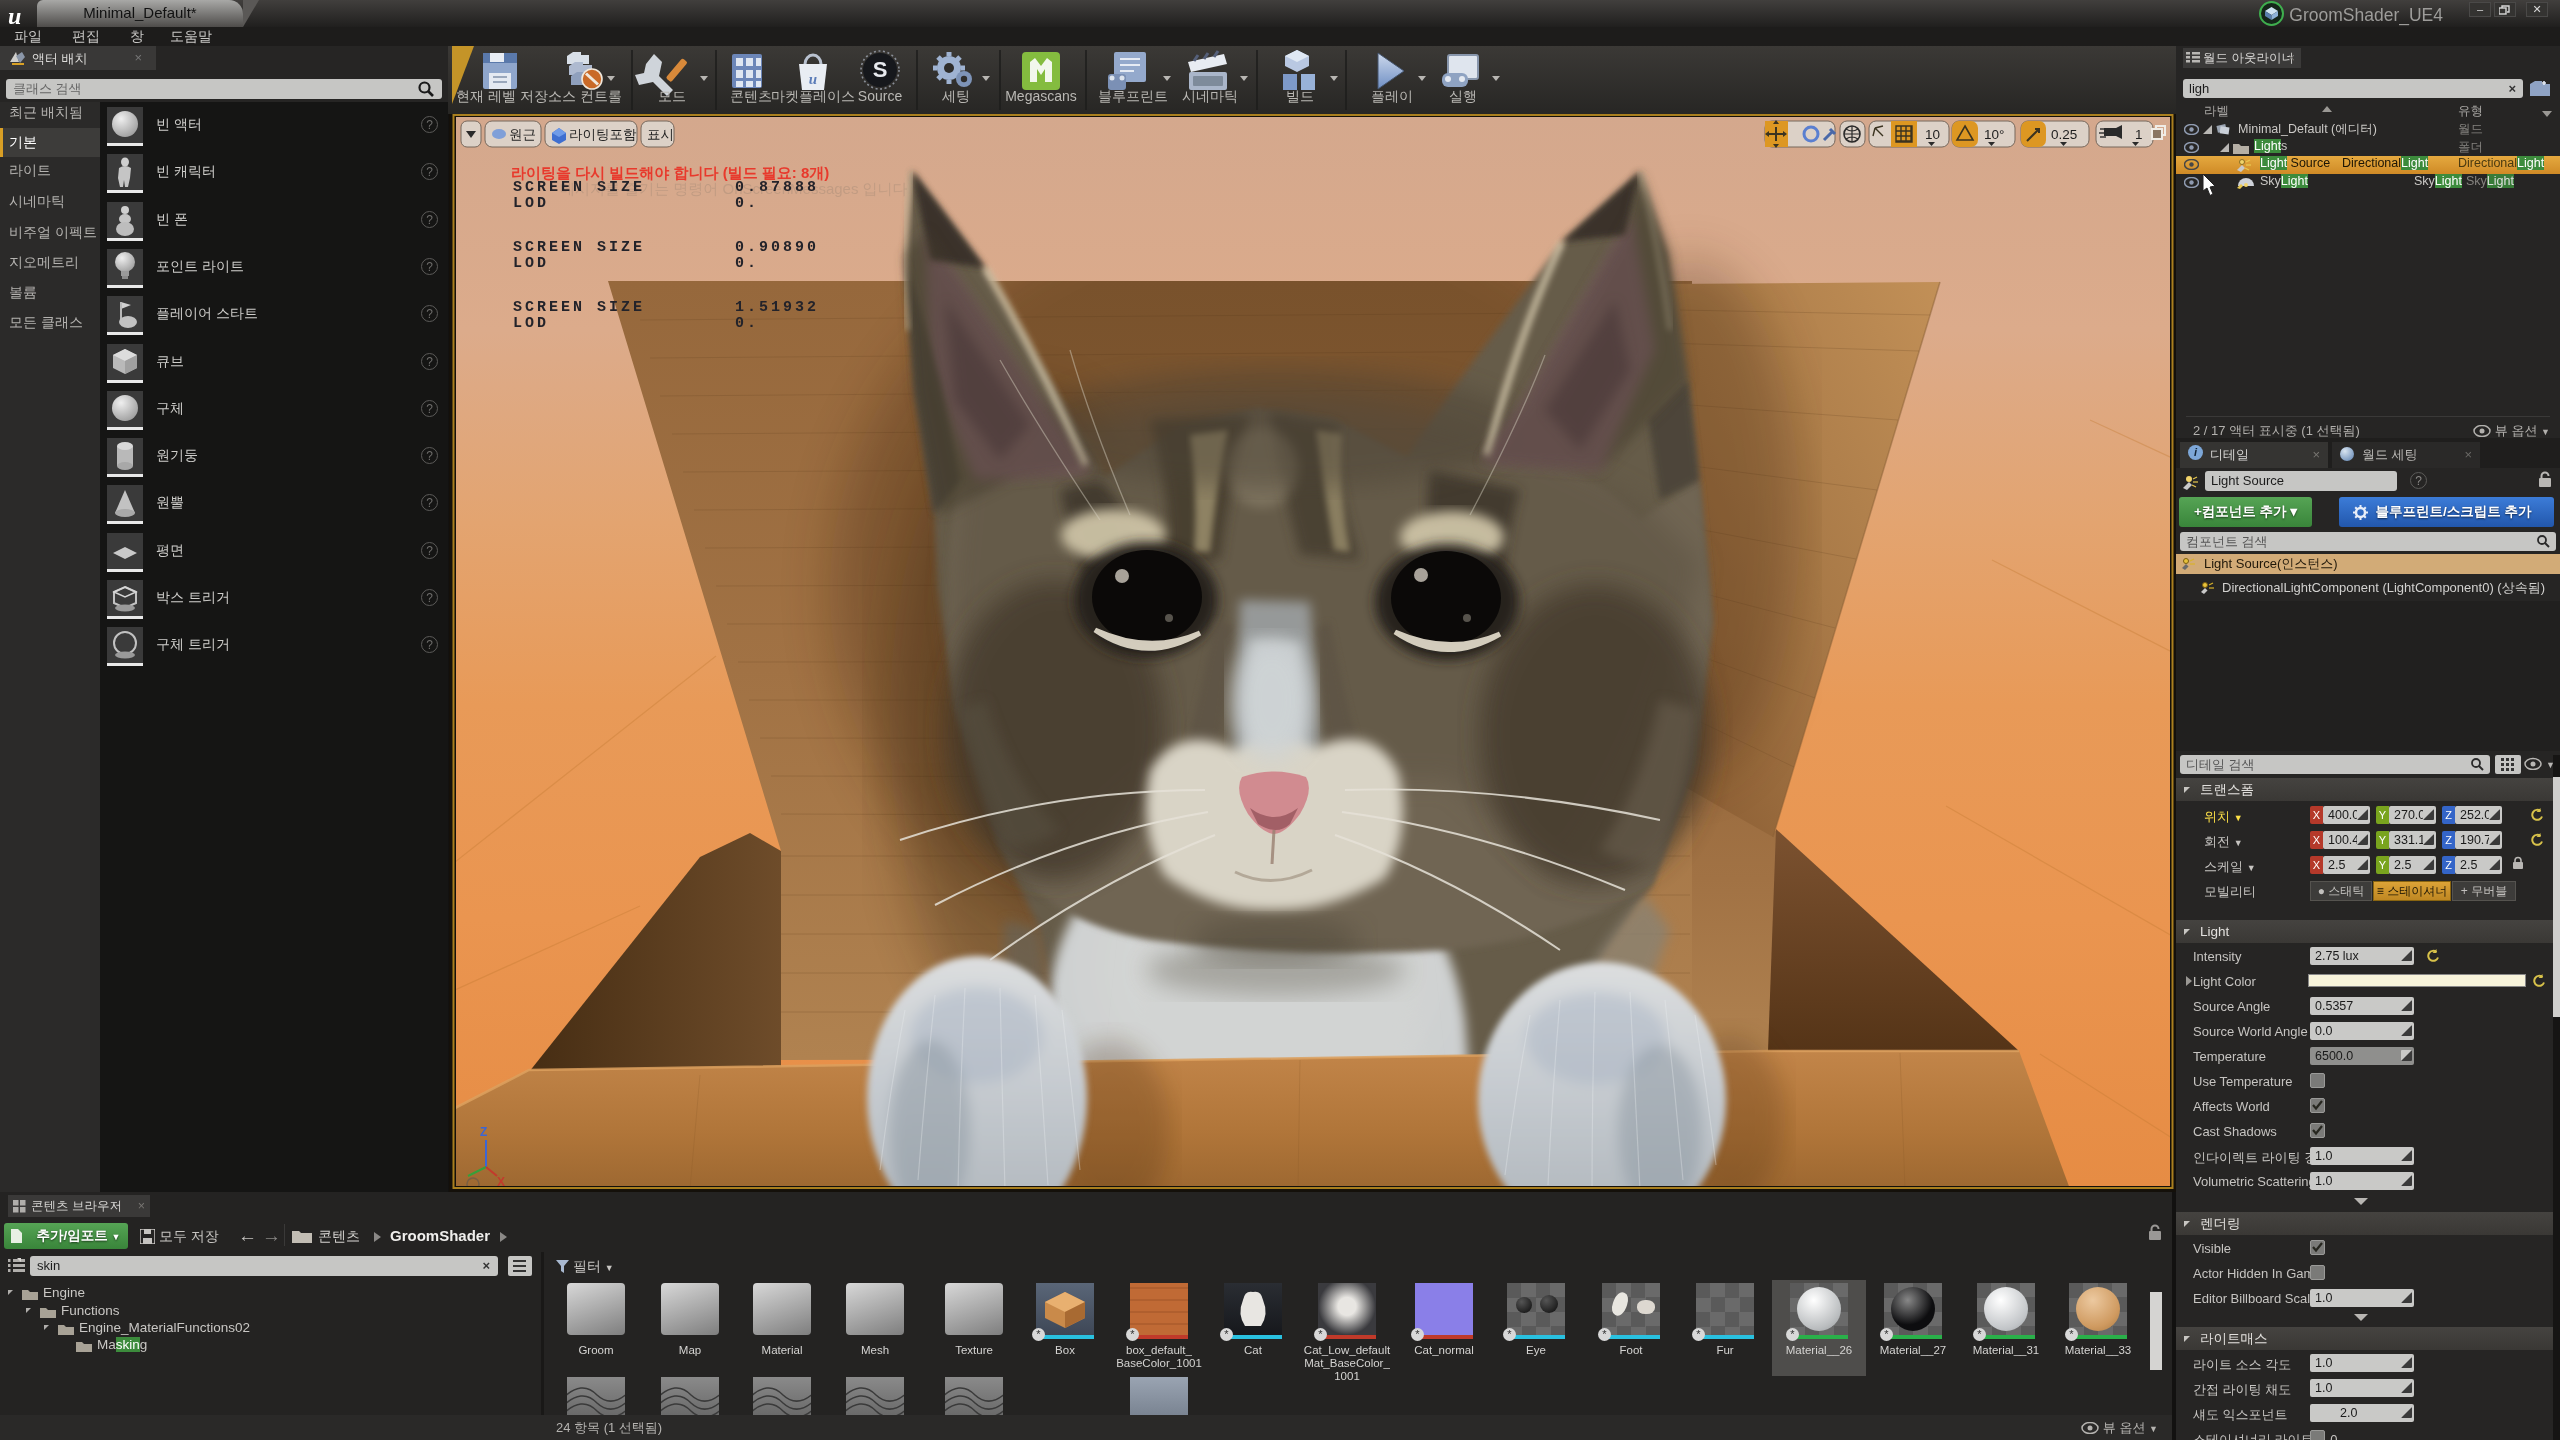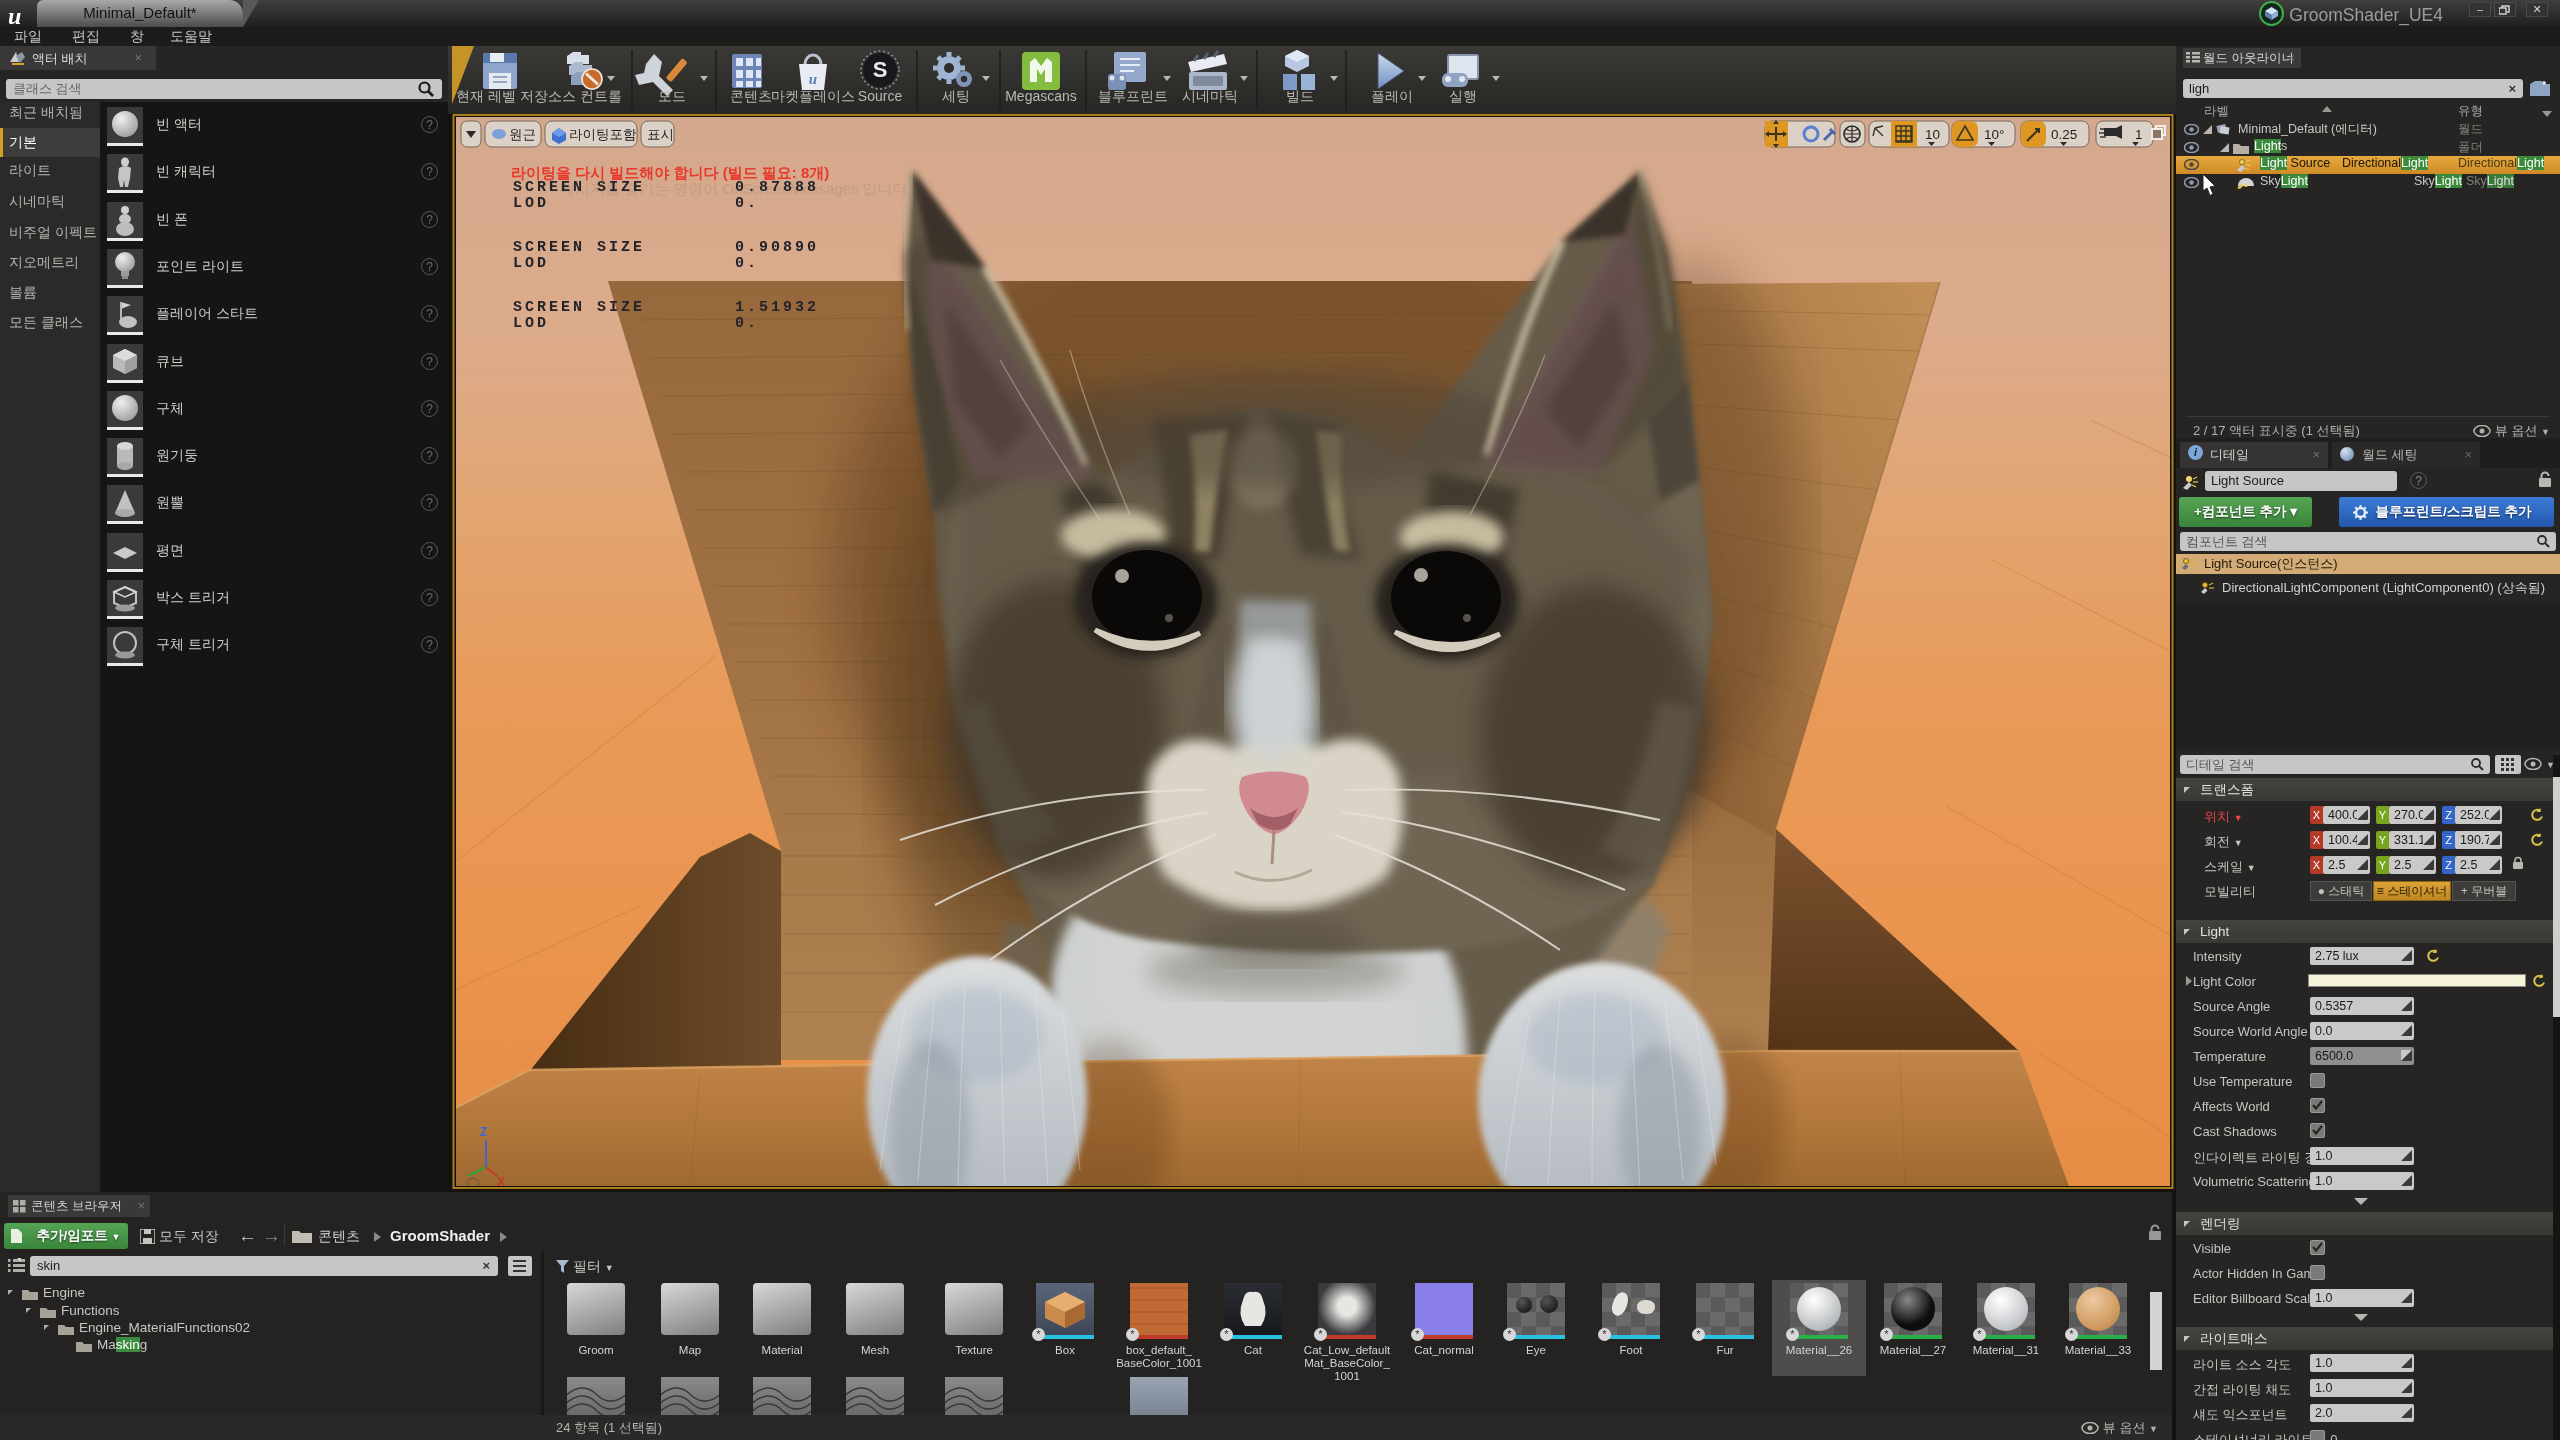--- a/index.html
+++ b/index.html
@@ -983,21 +983,21 @@
             <rect x="10" y="10" width="3" height="3"></rect>
           </g>
         </svg>
   </div>
   <div class="abs" style="left:348px;top:319px;color:#b8b6b3;font-size:13px;"><svg width="20" height="13">
           <ellipse cx="9" cy="7" rx="8" ry="5.5" fill="none" stroke="#b8b6b3" stroke-width="1.5"></ellipse>
           <circle cx="9" cy="7" r="2.5" fill="#b8b6b3"></circle>
         </svg><span style="position:absolute;left:22px;top:3px;font-size:9px;">▼</span></div>
   <div id="props">
         <div class="abs" style="left:0;top:340px;width:377px;height:23px;background:linear-gradient(#454340,#3a3835);color:#e2e0dd;font-size:13.5px;line-height:23px;"><span style="position:absolute;left:8px;top:9px;width:0;height:0;border-top:6px solid #c8c6c2;border-right:6px solid transparent;"></span><span style="margin-left:24px;">트랜스폼</span></div>
-        <div class="abs" style="left:28px;top:370px;color:#ef4444;font-size:13px;white-space:nowrap;">위치 <span style="font-size:9px;">▼</span></div>
+        <div class="abs" style="left:28px;top:370px;color:#fde047;font-size:13px;white-space:nowrap;">위치 <span style="font-size:9px;">▼</span></div>
         <div class="abs" style="left:134px;top:368px;width:13px;height:18px;background:#b5392a;border-radius:2px 0 0 2px;color:#fff;font-size:11px;text-align:center;line-height:18px;">X</div>
         <div class="abs" style="left:147px;top:368px;width:47px;height:18px;background:#c9c9c7;border-radius:2px;color:#1a1a1a;font-size:12.5px;line-height:18px;"><span style="padding-left:5px;">400.0</span><span style="position:absolute;right:2px;top:3px;width:11px;height:11px;background:linear-gradient(135deg,#c9c9c7 48%,#3a3a3a 52%);border-radius:1px;"></span></div>
         <div class="abs" style="left:200px;top:368px;width:13px;height:18px;background:#79a41e;border-radius:2px 0 0 2px;color:#fff;font-size:11px;text-align:center;line-height:18px;">Y</div>
         <div class="abs" style="left:213px;top:368px;width:47px;height:18px;background:#c9c9c7;border-radius:2px;color:#1a1a1a;font-size:12.5px;line-height:18px;"><span style="padding-left:5px;">270.0</span><span style="position:absolute;right:2px;top:3px;width:11px;height:11px;background:linear-gradient(135deg,#c9c9c7 48%,#3a3a3a 52%);border-radius:1px;"></span></div>
         <div class="abs" style="left:266px;top:368px;width:13px;height:18px;background:#3465c8;border-radius:2px 0 0 2px;color:#fff;font-size:11px;text-align:center;line-height:18px;">Z</div>
         <div class="abs" style="left:279px;top:368px;width:47px;height:18px;background:#c9c9c7;border-radius:2px;color:#1a1a1a;font-size:12.5px;line-height:18px;"><span style="padding-left:5px;">252.0</span><span style="position:absolute;right:2px;top:3px;width:11px;height:11px;background:linear-gradient(135deg,#c9c9c7 48%,#3a3a3a 52%);border-radius:1px;"></span></div>
         <svg class="abs" style="left:354px;top:370px;" width="13" height="13">
           <path d="M10.5 3 a5 5 0 1 0 1.5 5.5" fill="none" stroke="#d8c24a" stroke-width="2"></path>
           <path d="M10.5 0 v4 h-4" fill="#d8c24a"></path>
         </svg>
@@ -1071,21 +1071,21 @@
         <div class="abs" style="left:134px;top:827px;width:15px;height:15px;background:#7a7a78;border:1px solid #9a9a98;border-radius:2px;color:#22221f;font-size:12px;font-weight:bold;text-align:center;line-height:14px;"></div>
         <div class="abs" style="left:17px;top:853px;color:#c6c4c1;font-size:13px;white-space:nowrap;">Editor Billboard Scale</div>
         <div class="abs" style="left:134px;top:851px;width:104px;height:18px;background:#c9c9c7;border-radius:2px;color:#1a1a1a;font-size:12.5px;line-height:18px;"><span style="padding-left:5px;">1.0</span><span style="position:absolute;right:2px;top:3px;width:11px;height:11px;background:linear-gradient(135deg,#c9c9c7 48%,#3a3a3a 52%);border-radius:1px;"></span></div>
         <div class="abs" style="left:178px;top:876px;width:0;height:0;border-left:7px solid transparent;border-right:7px solid transparent;border-top:7px solid #b8b6b2;"></div>
         <div class="abs" style="left:0;top:889px;width:377px;height:23px;background:linear-gradient(#454340,#3a3835);color:#e2e0dd;font-size:13.5px;line-height:23px;"><span style="position:absolute;left:8px;top:9px;width:0;height:0;border-top:6px solid #c8c6c2;border-right:6px solid transparent;"></span><span style="margin-left:24px;">라이트매스</span></div>
         <div class="abs" style="left:17px;top:918px;color:#c6c4c1;font-size:13px;white-space:nowrap;">라이트 소스 각도</div>
         <div class="abs" style="left:134px;top:916px;width:104px;height:18px;background:#c9c9c7;border-radius:2px;color:#1a1a1a;font-size:12.5px;line-height:18px;"><span style="padding-left:5px;">1.0</span><span style="position:absolute;right:2px;top:3px;width:11px;height:11px;background:linear-gradient(135deg,#c9c9c7 48%,#3a3a3a 52%);border-radius:1px;"></span></div>
         <div class="abs" style="left:17px;top:943px;color:#c6c4c1;font-size:13px;white-space:nowrap;">간접 라이팅 채도</div>
         <div class="abs" style="left:134px;top:941px;width:104px;height:18px;background:#c9c9c7;border-radius:2px;color:#1a1a1a;font-size:12.5px;line-height:18px;"><span style="padding-left:5px;">1.0</span><span style="position:absolute;right:2px;top:3px;width:11px;height:11px;background:linear-gradient(135deg,#c9c9c7 48%,#3a3a3a 52%);border-radius:1px;"></span></div>
         <div class="abs" style="left:17px;top:968px;color:#c6c4c1;font-size:13px;white-space:nowrap;">섀도 익스포넌트</div>
-        <div class="abs" style="left:134px;top:966px;width:104px;height:18px;background:#c9c9c7;border-radius:2px;color:#1a1a1a;font-size:12.5px;line-height:18px;"><span style="padding-left:5px;">2.0</span><span style="position:absolute;right:2px;top:3px;width:11px;height:11px;background:linear-gradient(135deg,#c9c9c7 48%,#3a3a3a 52%);border-radius:1px;"></span></div>
+        <div class="abs" style="left:134px;top:966px;width:104px;height:18px;background:#c9c9c7;border-radius:2px;color:#1a1a1a;font-size:12.5px;line-height:18px;padding-left:25px;"><span style="padding-left:5px;">2.0</span><span style="position:absolute;right:2px;top:3px;width:11px;height:11px;background:linear-gradient(135deg,#c9c9c7 48%,#3a3a3a 52%);border-radius:1px;"></span></div>
         <div class="abs" style="left:17px;top:993px;color:#c6c4c1;font-size:13px;white-space:nowrap;">스테이셔너리 라이트에 0</div>
         <div class="abs" style="left:134px;top:992px;width:15px;height:15px;background:#7a7a78;border:1px solid #9a9a98;border-radius:2px;color:#22221f;font-size:12px;font-weight:bold;text-align:center;line-height:14px;"></div>
       </div>
  </div>
 
  <div class="abs" style="left:377px;top:709px;width:7px;height:685px;background:#161514;"></div>
  <div class="abs" style="left:377px;top:731px;width:7px;height:240px;background:#cfcecc;"></div>
 </div>
 
 <div class="abs" id="contentbrowser" style="left:0;top:1192px;width:2172px;height:248px;background:#242322;">

